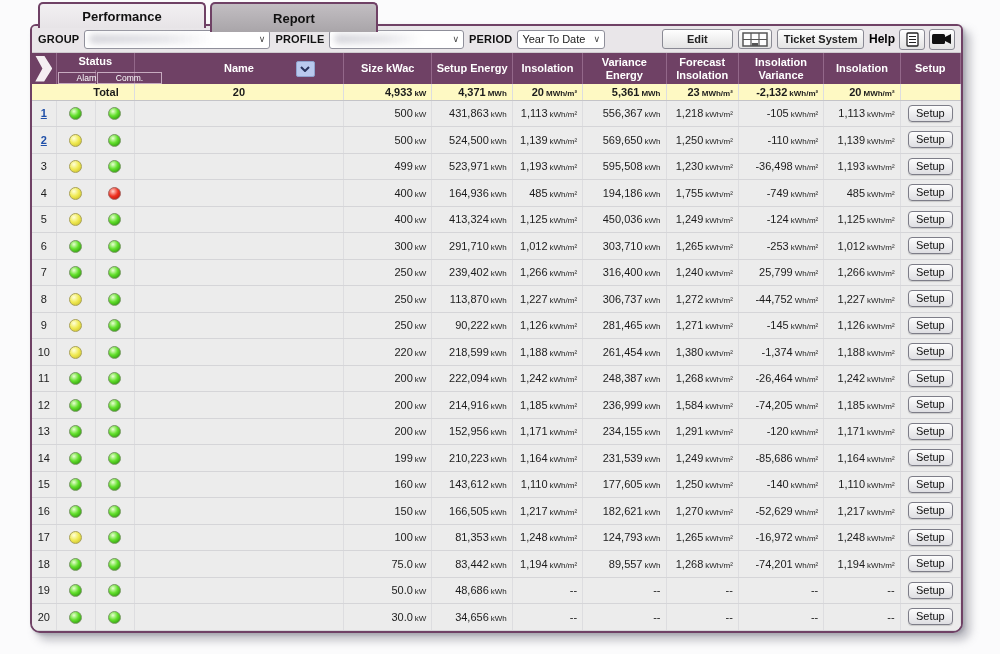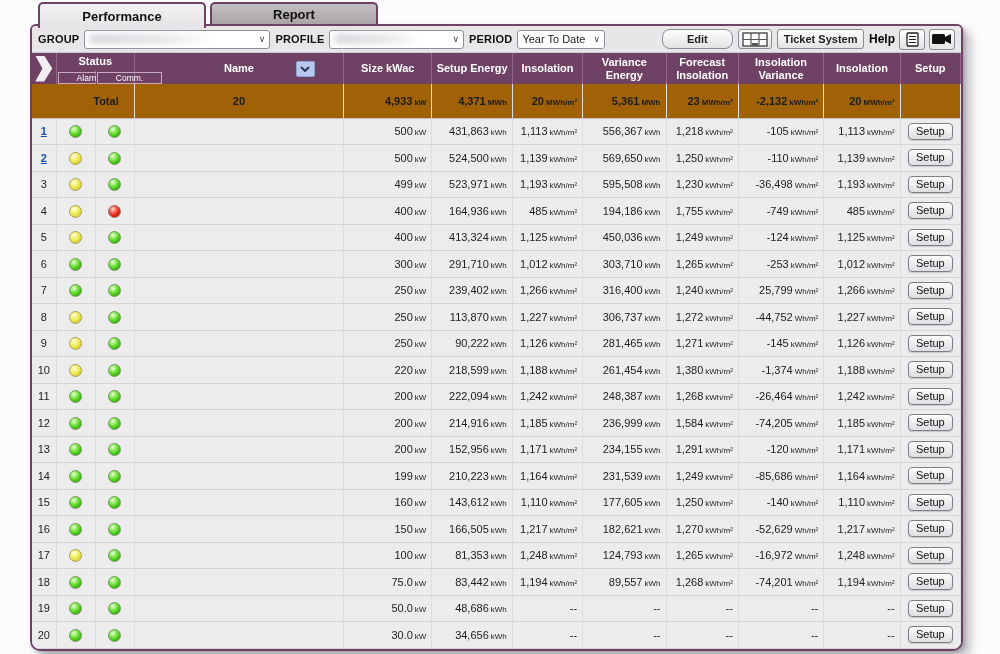--- a/index.html
+++ b/index.html
@@ -8,21 +8,21 @@
     font-family:"Liberation Sans","DejaVu Sans",sans-serif;
     background:#fbfbfc;
     overflow:hidden;
     position:relative;
   }
   .app { position:absolute; left:30px; top:2px; width:935px; }
 
   
   .tabstrip { position:relative; height:24px; z-index:5; }
   .tab {
-    position:absolute; top:0; height:22px;
+    position:absolute; top:0; height:30px;
     border:2px solid #6f4165; border-bottom:none;
     border-radius:5px 5px 0 0;
     display:flex; align-items:center; justify-content:center;
     font-size:13px; font-weight:bold; color:#111; cursor:pointer;
   }
   .tab.active {
     left:8px; width:168px; height:26px; z-index:6;
     background:linear-gradient(#f2f0f2,#e7e4e7);
   }
   .tab.inactive {
@@ -58,21 +58,21 @@
   .sel-period { width:96px; }
   .blurblob { width:70%; height:10px; border-radius:5px;
     background:linear-gradient(90deg,#d6d6dc,#e6e6ea 60%,transparent); filter:blur(3px); }
   .btn {
     height:20px; border:1px solid #8a8a94; border-radius:3px;
     background:linear-gradient(#fefefe,#e3e3e3);
     font-size:11px; font-weight:bold; color:#222;
     display:flex; align-items:center; justify-content:center; cursor:pointer;
     font-family:inherit;
   }
-  .btn-edit { width:78px; margin-left:52px;border-radius:8px; }
+  .btn-edit { width:78px; margin-left:52px; }
   .btn-grid { width:38px; }
   .btn-ticket { width:96px; }
   .help-wrap { margin-left:auto; display:flex; align-items:center; gap:4px; }
   .help-label { font-size:12px; font-weight:bold; }
   .icon-btn { width:26px; height:21px; }
 
   
   table { width:100%; border-collapse:collapse; table-layout:fixed; }
   thead th {
     background:#6f4165; color:#fff; font-size:11px; font-weight:bold;
@@ -97,21 +97,21 @@
     width:19px; height:16px; background:#b9c9ee; border:1px solid #8fa3cf;
     border-radius:2px; display:flex; align-items:center; justify-content:center;
     cursor:pointer;
   }
 
   tbody td {
     font-size:11px; color:#1c1c1c; height:26.5px;
     border-right:1px solid #dddde0; border-bottom:1px solid #d5d5d8;
     background:#ececec; padding:0;
   }
-  tr.total-row td { background:#a16207; height:34px; font-weight:bold; border-bottom:1px solid #c4c4c8; }
+  tr.total-row td { background:#fef9c3; height:16px; font-weight:bold; border-bottom:1px solid #c4c4c8; }
   td.total-label { text-align:center; padding-left:46px; }
   td.name-cell { text-align:center; }
   td.num { text-align:center; }
   td.num a { color:#1f4fa8; font-weight:bold; text-decoration:underline; cursor:pointer; }
   td.ledcell { text-align:center; }
   td.val { text-align:right; padding-right:5px; white-space:nowrap; }
   .u { font-size:8px; margin-left:2px; }
   td.setupcell { text-align:center; }
   .setup-btn {
     font-family:inherit; font-size:11px; color:#111;

